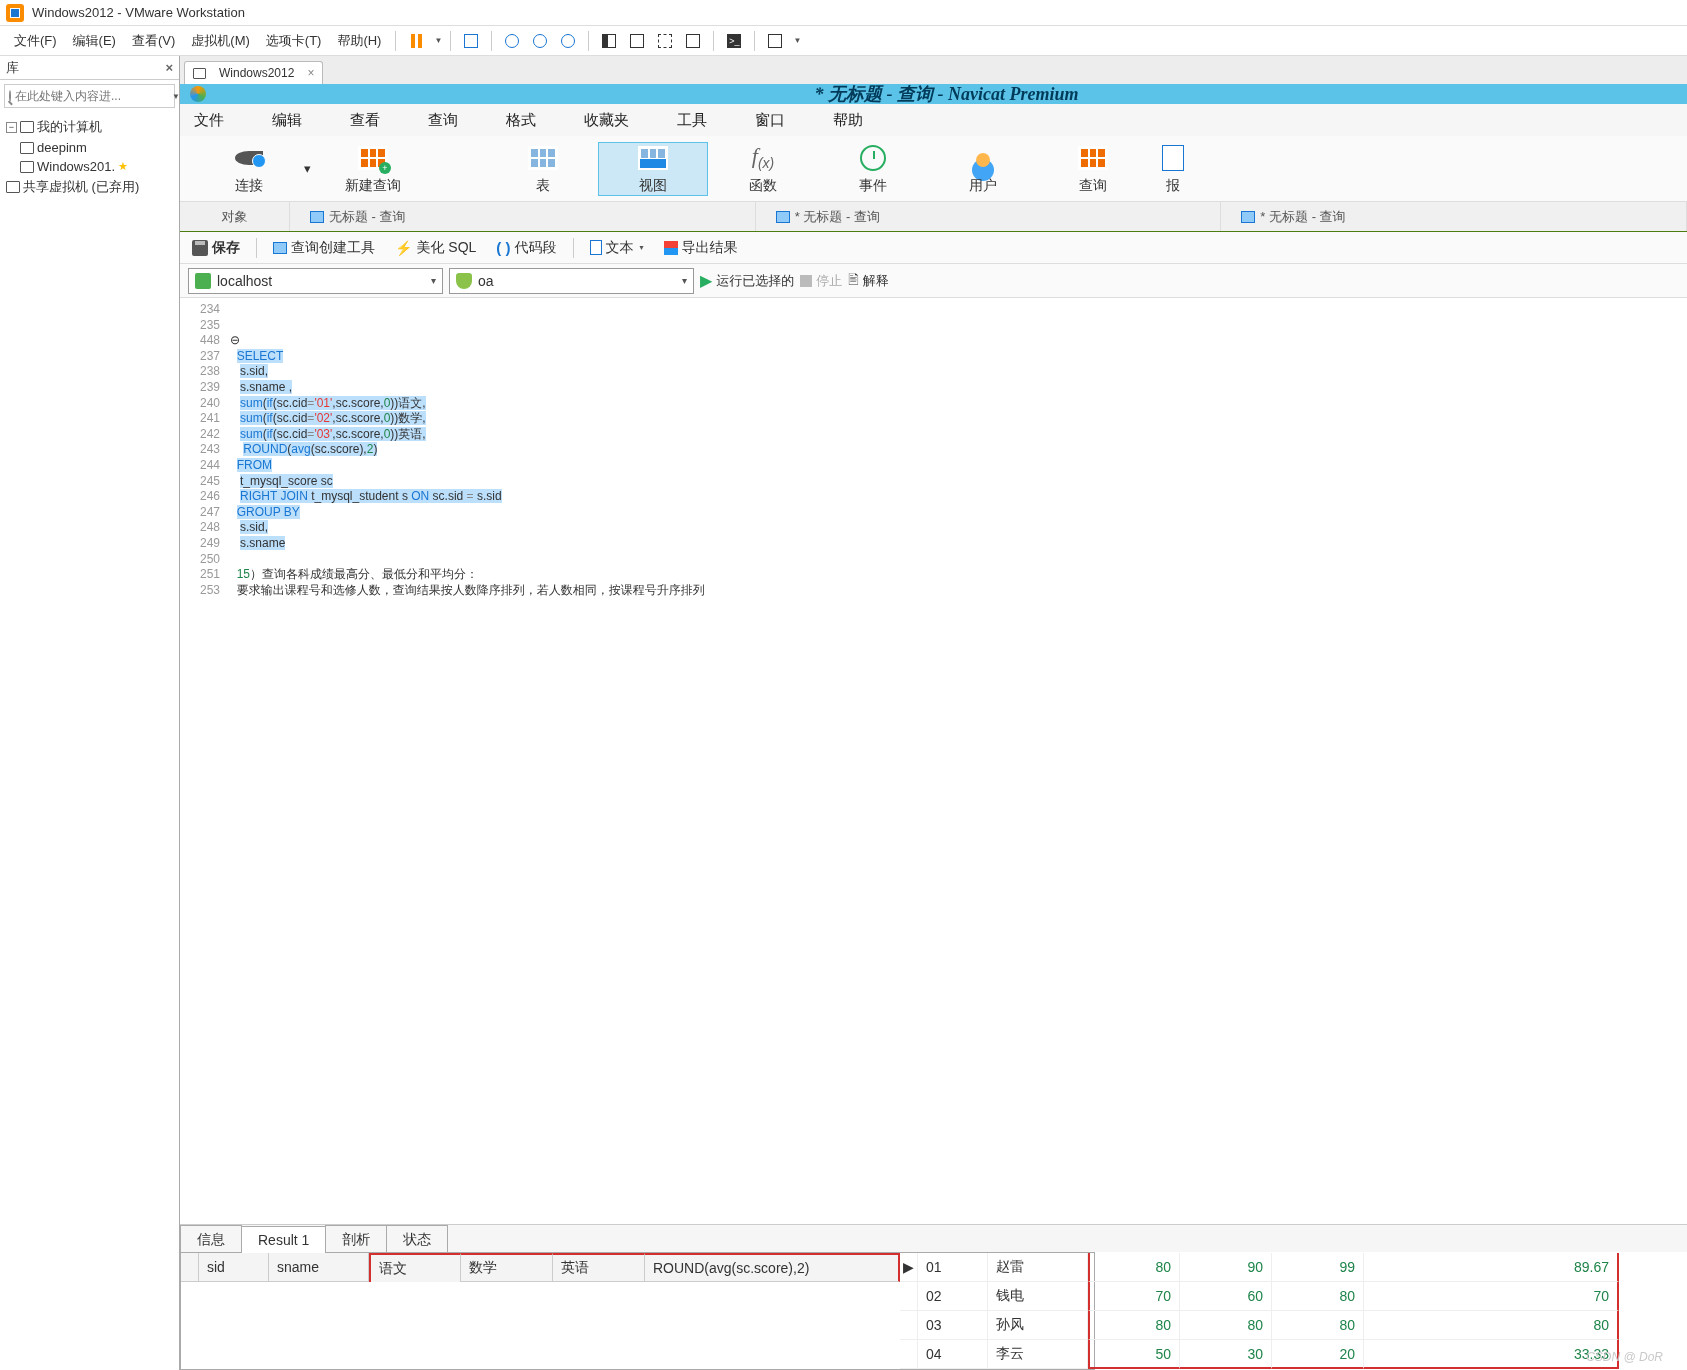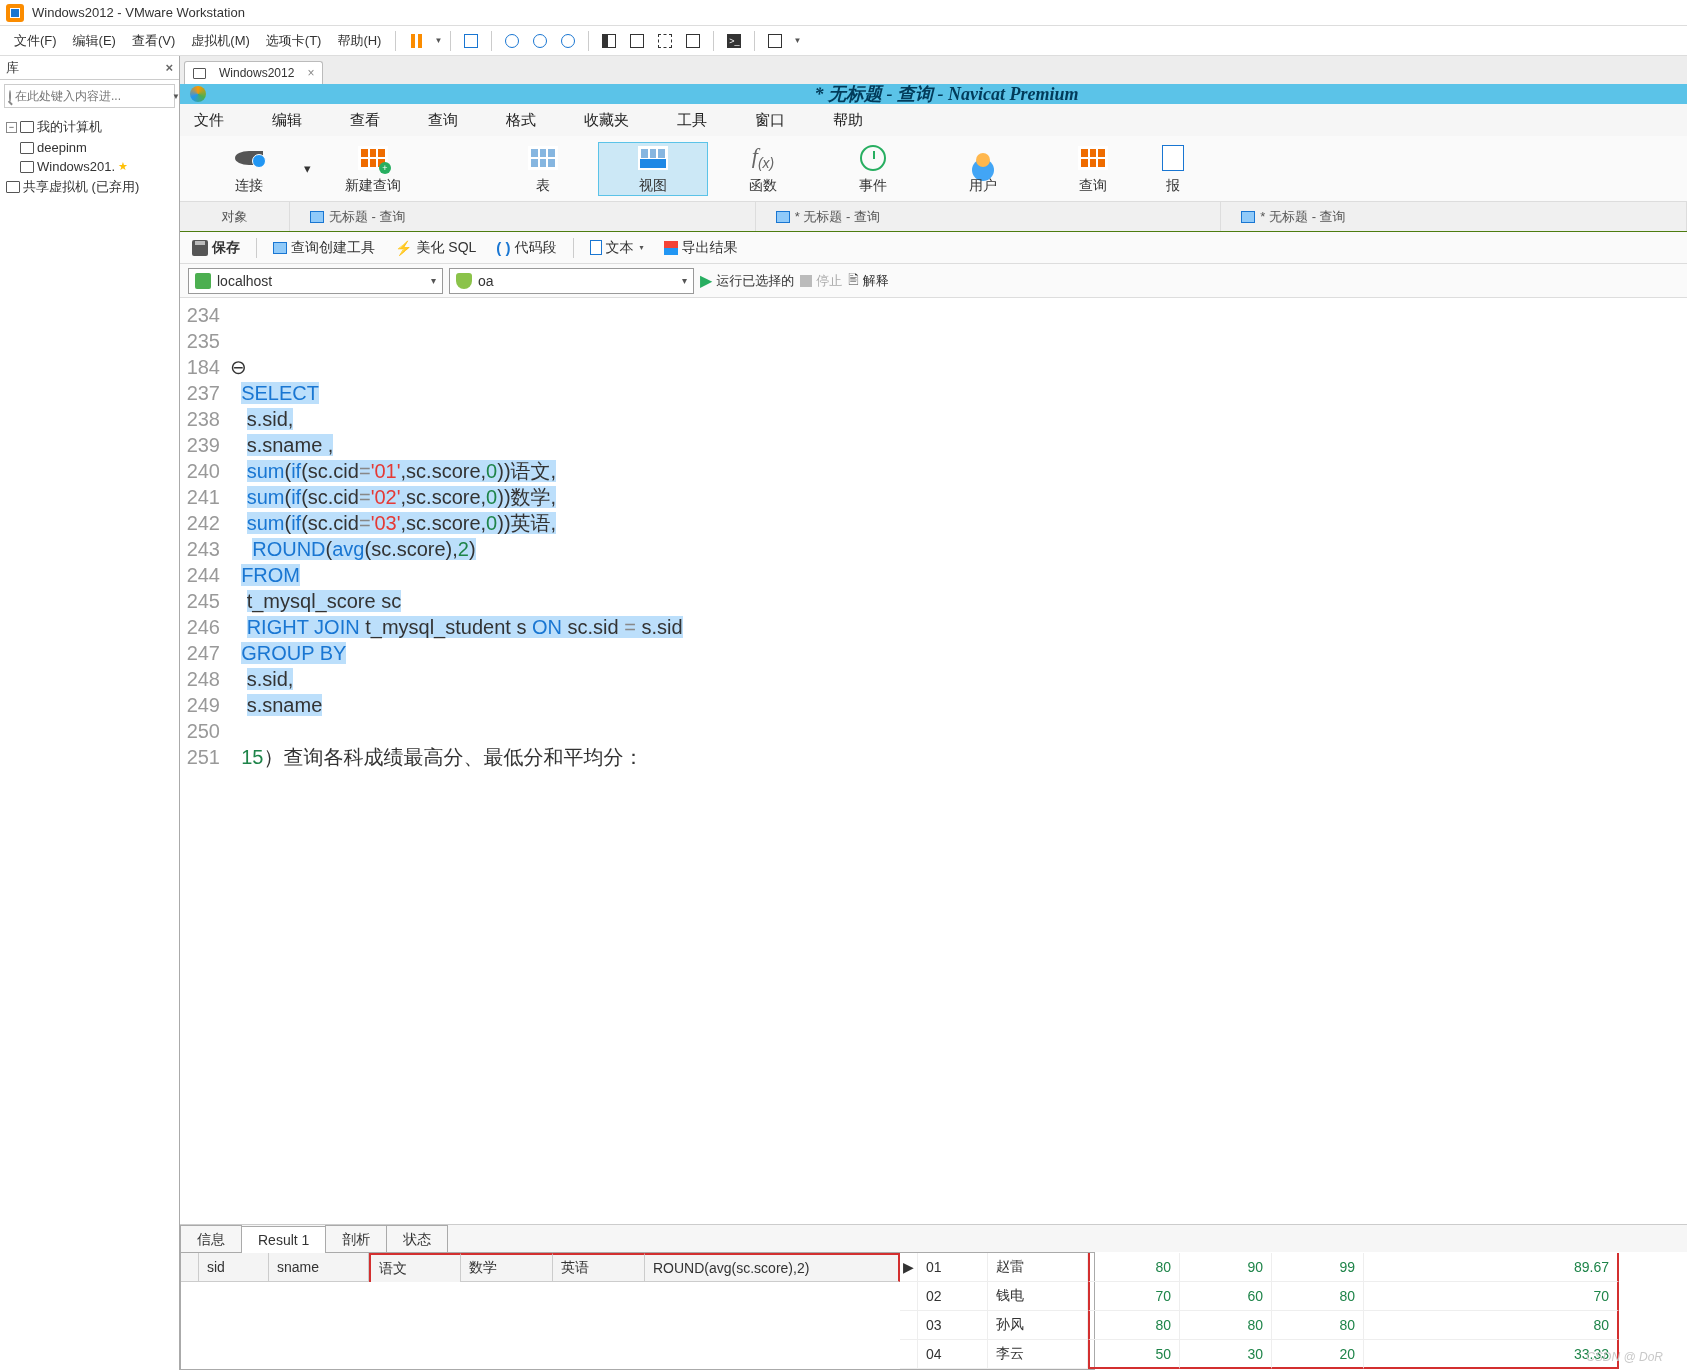--- a/index.html
+++ b/index.html
@@ -71,21 +71,21 @@
 .doc-ico { width: 12px; height: 15px; border: 1px solid #1976d2; background: #fff; }
 .xls { width: 14px; height: 14px; background: linear-gradient(#f44336 50%,#2196f3 50%); }
 .connrow { height: 34px; background: #fafafa; border-bottom: 1px solid #ddd; display: flex; align-items: center; padding: 5px 8px; gap: 6px; }
 .combo { height: 26px; border: 1px solid #999; background: #fff; display: flex; align-items: center; padding: 0 6px; gap: 6px; cursor: pointer; }
 .combo .ic { width: 16px; height: 16px; background: #4caf50; border-radius: 2px; }
 .combo .ic.db { background: #8bc34a; border-radius: 3px 3px 50% 50%; }
 .combo .txt { flex: 1; font-size: 14px; }
 .combo .car { font-size: 10px; color: #555; }
 .play { color: #27ae60; font-size: 16px; }
 .stop-sq { width: 12px; height: 12px; background: #bbb; }
-.editor { flex: 1; overflow: auto; background: #fff; font-family: Consolas, monospace; font-size: 20px; padding: 4px 0; line-height: 1.3; min-height: 0; }
+.editor { flex: 1; overflow: auto; background: #fff; font-family: Consolas, monospace; font-size: 12px; padding: 4px 0; line-height: 1.3; min-height: 0; }
 .ln { display: flex; }
 .gut { width: 50px; text-align: right; color: #999; padding-right: 10px; user-select: none; }
 .code { white-space: pre; }
 .hl { background: #bcdffb; }
 .kw { color: #1976d2; } .str { color: #e53935; } .num { color: #1e8449; } .op { color: #888; }
 .han { color: #333; }
 .restabs { height: 28px; background: #f6f6f6; border-top: 1px solid #ccc; display: flex; }
 .rtab { padding: 5px 16px; border: 1px solid #aaa; border-bottom: none; font-size: 14px; cursor: pointer; margin-right: -1px; }
 .rtab.act { background: #fff; position: relative; top: 1px; }
 .grid { border: 1px solid #aaa; display: flex; flex-direction: row; }
@@ -382,21 +382,21 @@
     <div class="editor" id="editor">
         <div class="ln">
           <div class="gut">234</div>
           <div class="code"></div>
         </div>
         <div class="ln">
           <div class="gut">235</div>
           <div class="code"></div>
         </div>
         <div class="ln">
-          <div class="gut">184</div>
+          <div class="gut">448</div>
           <div class="code">⊖</div>
         </div>
         <div class="ln">
           <div class="gut">237</div>
           <div class="code">  <span class="hl"><span class="kw">SELECT</span></span></div>
         </div>
         <div class="ln">
           <div class="gut">238</div>
           <div class="code">   <span class="hl">s.sid,</span></div>
         </div>
@@ -444,20 +444,24 @@
           <div class="gut">249</div>
           <div class="code">   <span class="hl">s.sname</span></div>
         </div>
         <div class="ln">
           <div class="gut">250</div>
           <div class="code"></div>
         </div>
         <div class="ln">
           <div class="gut">251</div>
           <div class="code">  <span class="num">15</span>）查询各科成绩最高分、最低分和平均分：</div>
+        </div>
+        <div class="ln">
+          <div class="gut">253</div>
+          <div class="code">  要求输出课程号和选修人数，查询结果按人数降序排列，若人数相同，按课程号升序排列</div>
         </div>
       </div>
 
     <div class="restabs">
       <div class="rtab">信息</div>
       <div class="rtab act">Result 1</div>
       <div class="rtab">剖析</div>
       <div class="rtab">状态</div>
     </div>
 

